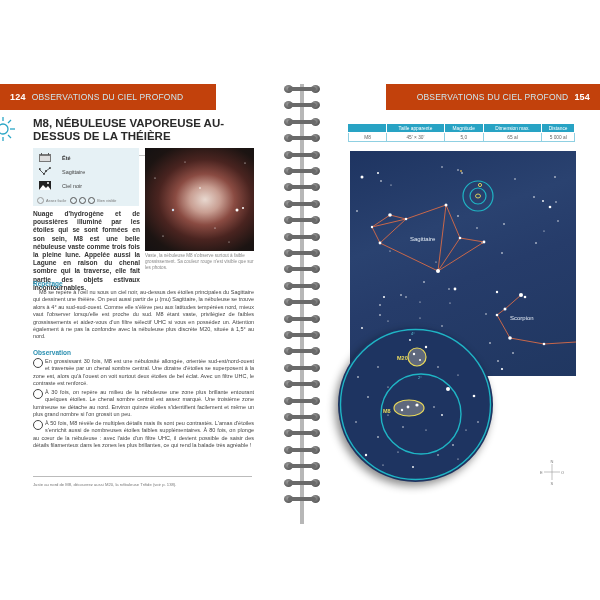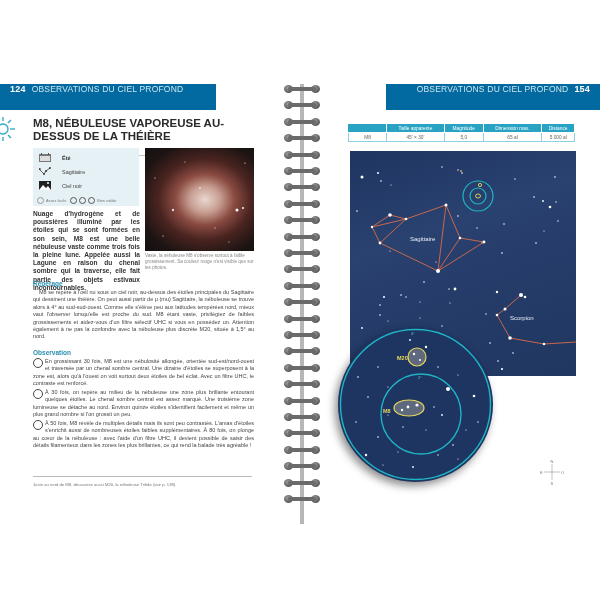--- a/index.html
+++ b/index.html
@@ -1,20 +1,20 @@
 <!DOCTYPE html>
 <html><head>
 <meta charset="utf-8">
 <style>
   * { box-sizing: border-box; margin: 0; padding: 0; }
   html, body { width: 600px; height: 600px; background: #ffffff; overflow: hidden; }
   body { position: relative; font-family: "Liberation Sans", sans-serif; color: #2a2a2a; }
 
   
-  .hdr { position: absolute; top: 84px; height: 26px; background: #0369a1; color: #cde7ef; font-size: 8.5px; letter-spacing: 0.2px; display: flex; align-items: flex-start; }
+  .hdr { position: absolute; top: 84px; height: 26px; background: #c2410c; color: #cde7ef; font-size: 8.5px; letter-spacing: 0.2px; display: flex; align-items: center; }
   .hdr-left { left: 0; width: 216px; padding-left: 10px; }
   .hdr-right { left: 386px; width: 214px; justify-content: flex-end; padding-right: 10px; }
   .pnum { color: #ffffff; font-weight: bold; font-size: 9px; }
   .hdr-left .pnum { margin-right: 6px; }
   .hdr-right .pnum { margin-left: 6px; }
 
   
   .sun-icon { position: absolute; left: 0; top: 117px; width: 16px; height: 24px; }
   .title { position: absolute; left: 33px; top: 117px; width: 216px; font-size: 11.5px; font-weight: bold; color: #2a2a2a; line-height: 13px; border-bottom: 1px solid #c4c4c4; padding-bottom: 12px; }
 

